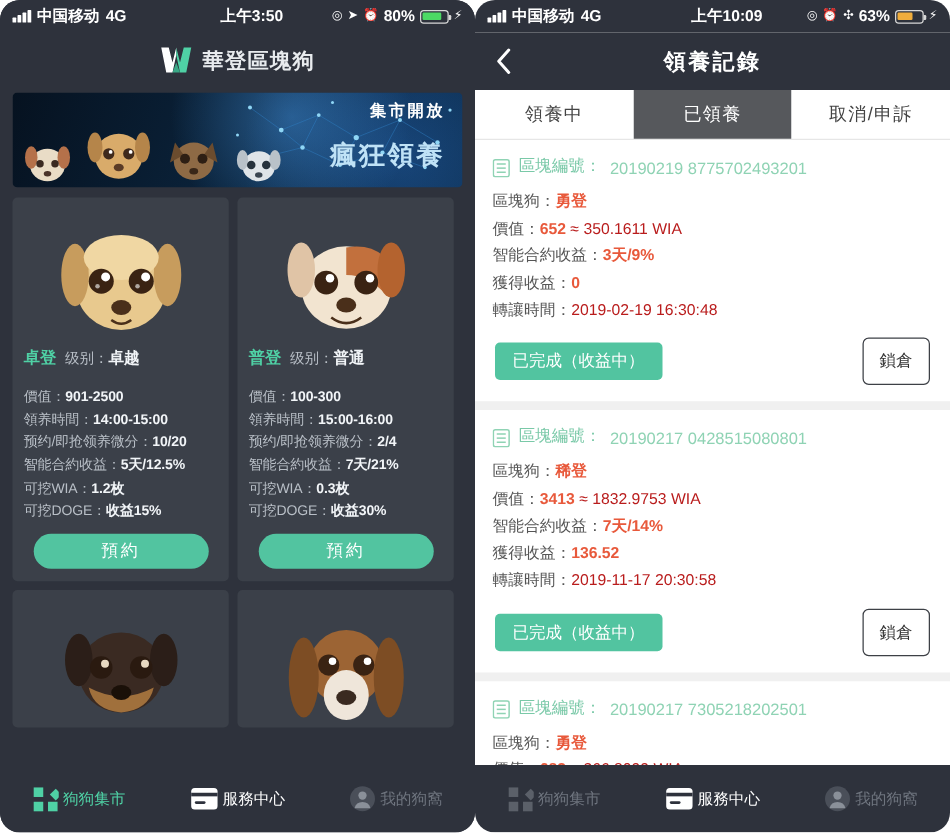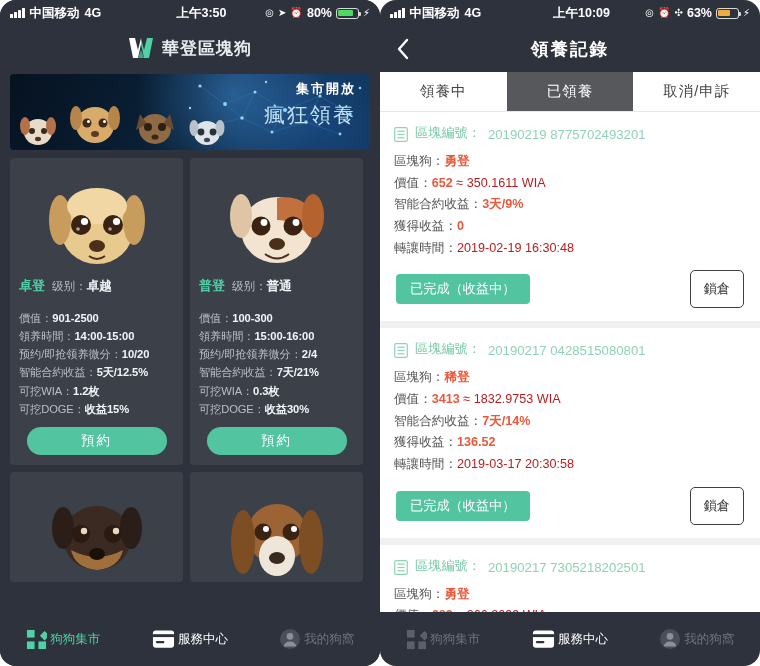--- a/index.html
+++ b/index.html
@@ -57,21 +57,21 @@
     background:
       radial-gradient(circle at 62% 26%, rgba(80,170,255,.40) 0%, rgba(10,30,60,0) 42%),
       radial-gradient(circle at 86% 66%, rgba(50,130,230,.32) 0%, rgba(10,30,60,0) 40%),
       linear-gradient(110deg, #061220 0%, #0a2138 45%, #0c2c4c 100%);
   }
   .banner .net { position: absolute; inset: 0; }
   .banner .btext {
     position: absolute; right: 14px; top: 8px; text-align: right; line-height: 1.12;
   }
   .btext .b1 { font-size: 13px; font-weight: bold; color: #ffffff; letter-spacing: 2px; }
-  .btext .b2 { font-size: 21px; font-weight: normal; color: #bfe2f6; letter-spacing: 2px; margin-top: 6px; }
+  .btext .b2 { font-size: 21px; font-weight: bold; color: #bfe2f6; letter-spacing: 2px; margin-top: 16px; }
   .banner .dogs { position: absolute; left: 6px; bottom: 0; display: flex; align-items: flex-end; gap: 6px; }
 
   .grid { display: flex; flex-wrap: wrap; gap: 7px; padding: 8px 10px 0; }
   .card {
     width: 173px; background: #3b4049; border-radius: 4px;
     padding: 6px 0 0; overflow: hidden;
   }
   .card-img {
     height: 108px; display: flex; align-items: flex-end; justify-content: center;
   }
@@ -465,21 +465,21 @@
               <rect x="3.4" y="6.9" width="7.2" height="1.2" fill="#8fd3b4"></rect>
               <rect x="3.4" y="10.2" width="7.2" height="1.2" fill="#8fd3b4"></rect>
             </svg>
           <span>區塊編號：</span>
           <span class="num">20190217 0428515080801</span>
         </div>
         <div class="rec-line"><span>區塊狗：</span><b>稀登</b></div>
         <div class="rec-line"><span>價值：</span><b>3413</b> <span class="plain">≈ 1832.9753 WIA</span></div>
         <div class="rec-line"><span>智能合約收益：</span><b>7天/14%</b></div>
         <div class="rec-line"><span>獲得收益：</span><b>136.52</b></div>
-        <div class="rec-line"><span>轉讓時間：</span><span class="plain">2019-03-17 20:30:58</span></div>
+        <div class="rec-line"><span>轉讓時間：</span><span class="plain">2019-11-17 20:30:58</span></div>
         <div class="rec-actions">
           <button class="btn-done">已完成（收益中）</button>
           <button class="btn-lock">鎖倉</button>
         </div>
       </div>
 
       <div class="record">
         <div class="rec-head">
           <svg width="14" height="15" viewBox="0 0 14 15">
               <rect x=".7" y=".7" width="12.6" height="13.6" rx="1.6" stroke="#8fd3b4" stroke-width="1.2" fill="none"></rect>

